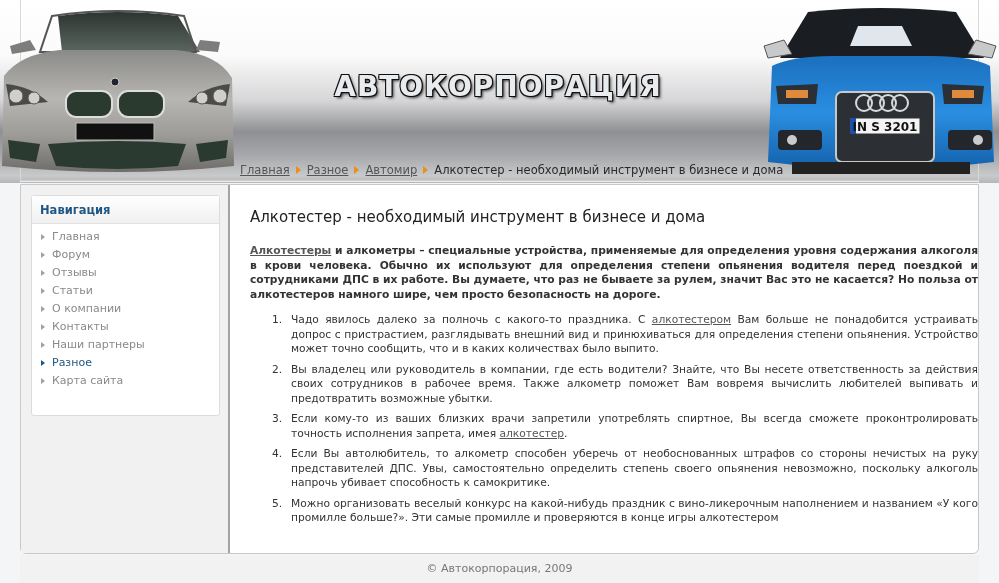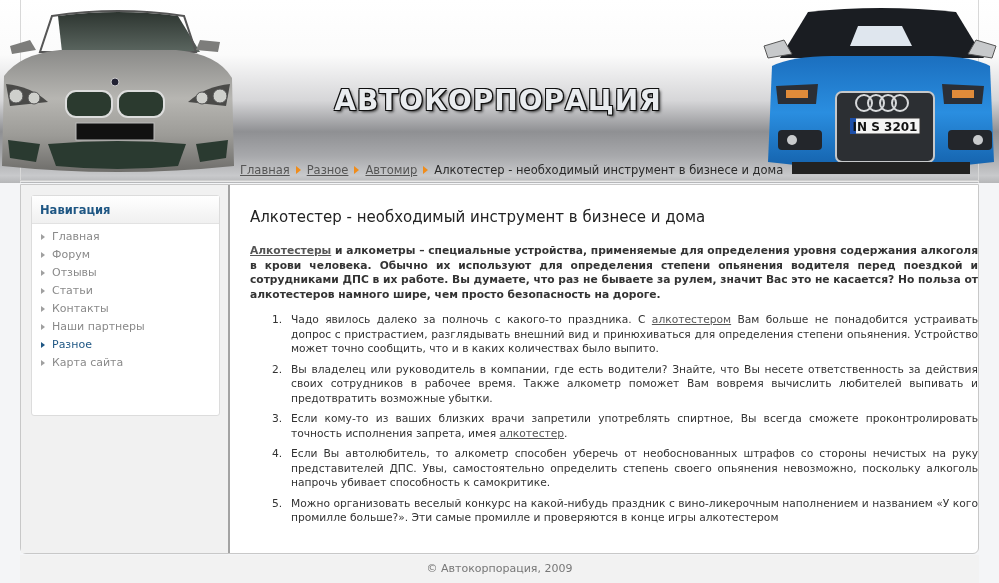--- a/index.html
+++ b/index.html
@@ -20,21 +20,21 @@
   .header-frame-left { position:absolute; left:20px; top:0; width:1px; height:183px; background:#d8d8d8; }
   .header-frame-right { position:absolute; left:978px; top:0; width:1px; height:183px; background:#d8d8d8; }
   .header-bottom-line { position:absolute; left:20px; top:180px; width:959px; height:2px; background:#e9e9e9; border-top:1px solid #cfcfcf; }
 
   
   .car { position: absolute; }
   .car-bmw { left: 0; top: 6px; width: 236px; height: 172px; }
   .car-audi { left: 762px; top: 6px; width: 237px; height: 172px; }
 
   .logo {
-    position: absolute; left: 330px; top: 84px; width: 336px; height: 34px;
+    position: absolute; left: 330px; top: 70px; width: 336px; height: 34px;
     font-family: "DejaVu Sans", sans-serif; font-weight: bold; font-size: 28px;
     letter-spacing: 1px; text-align: center; line-height: 34px;
     color: #e9ecef;
     text-shadow: 0 0 1px #000, 1px 1px 0 #111, -1px -1px 0 #111, 1px -1px 0 #111, -1px 1px 0 #111, 2px 2px 3px #333;
     background: linear-gradient(#fff, #b8bcc2);
     -webkit-background-clip: text;
   }
 
   .breadcrumb {
     position: absolute; left: 240px; top: 162px; height: 16px;
@@ -189,20 +189,21 @@
 
 <div class="layout">
   <div class="sidebar-col">
     <div class="nav-box">
       <div class="nav-title">Навигация</div>
       <ul class="nav-list">
         <li class="nav-item"><span class="tri"></span><span>Главная</span></li>
         <li class="nav-item"><span class="tri"></span><span>Форум</span></li>
         <li class="nav-item"><span class="tri"></span><span>Отзывы</span></li>
         <li class="nav-item"><span class="tri"></span><span>Статьи</span></li>
+        <li class="nav-item"><span class="tri"></span><span>О компании</span></li>
         <li class="nav-item"><span class="tri"></span><span>Контакты</span></li>
         <li class="nav-item"><span class="tri"></span><span>Наши партнеры</span></li>
         <li class="nav-item active"><span class="tri"></span><span>Разное</span></li>
         <li class="nav-item"><span class="tri"></span><span>Карта сайта</span></li>
       </ul>
     </div>
   </div>
 
   <div class="content">
     <h1 class="page-title">Алкотестер - необходимый инструмент в бизнесе и дома</h1>

